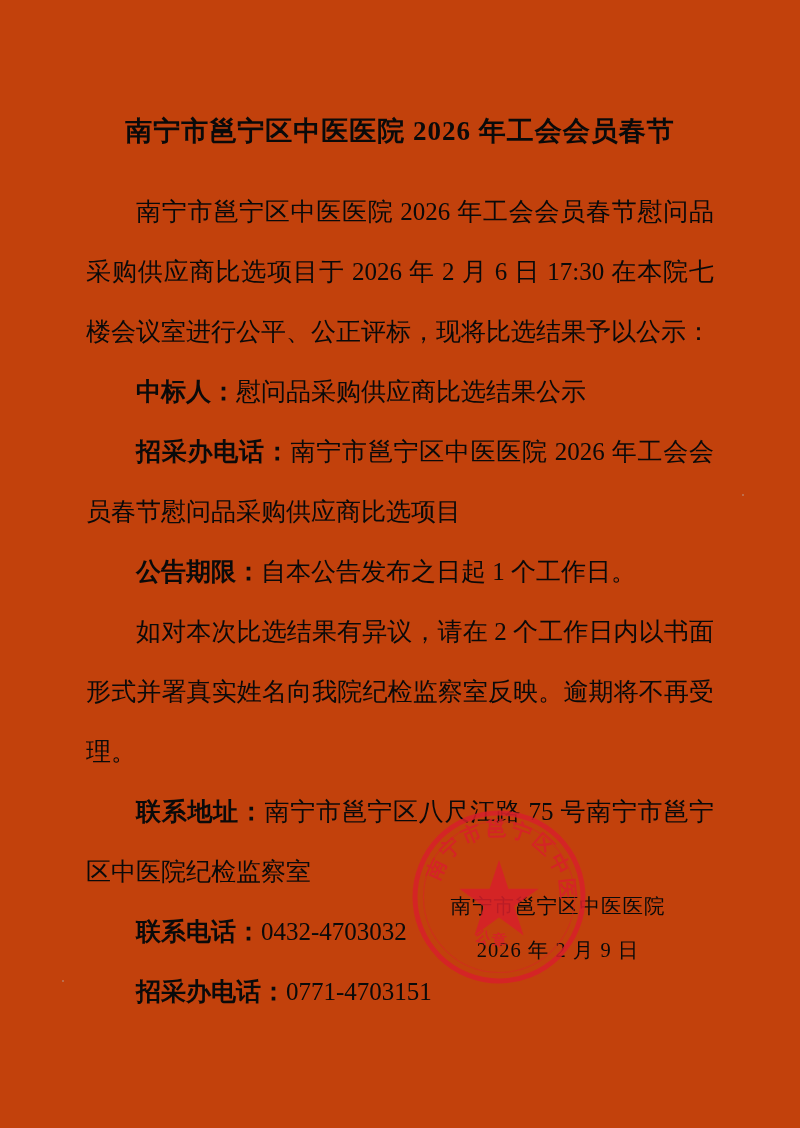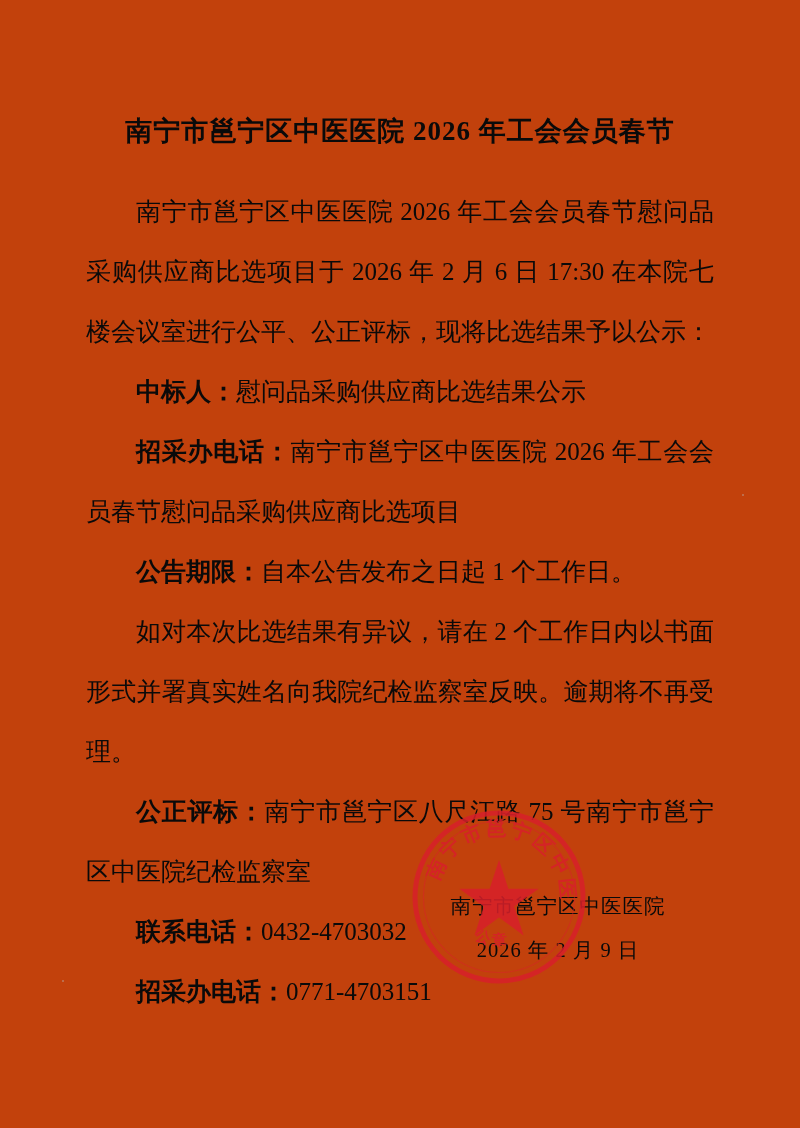--- a/index.html
+++ b/index.html
@@ -105,21 +105,21 @@
       <p class="para"><span>南宁市邕宁区中医医院 2026 年工会会员春节慰问品采购供应商比选项目于 2026 年 2 月 6 日 17:30 在本院七楼会议室进行公平、公正评标，现将比选结果予以公示：</span></p>
 
       <p class="para"><span class="lbl">中标人：</span><span>慰问品采购供应商比选结果公示</span></p>
 
       <p class="para"><span class="lbl">招采办电话：</span><span>南宁市邕宁区中医医院 2026 年工会会员春节慰问品采购供应商比选项目</span></p>
 
       <p class="para"><span class="lbl">公告期限：</span><span>自本公告发布之日起 1 个工作日。</span></p>
 
       <p class="para"><span>如对本次比选结果有异议，请在 2 个工作日内以书面形式并署真实姓名向我院纪检监察室反映。逾期将不再受理。</span></p>
 
-      <p class="para"><span class="lbl">公正评标：</span><span>南宁市邕宁区八尺江路 75 号南宁市邕宁区中医院纪检监察室</span></p>
+      <p class="para"><span class="lbl">联系地址：</span><span>南宁市邕宁区八尺江路 75 号南宁市邕宁区中医院纪检监察室</span></p>
 
       <p class="para"><span class="lbl">联系电话：</span><span>0432-4703032</span></p>
 
       <p class="para"><span class="lbl">招采办电话：</span><span>0771-4703151</span></p>
 
 
     </div>
   </div>
 
   <div class="sign-block">

